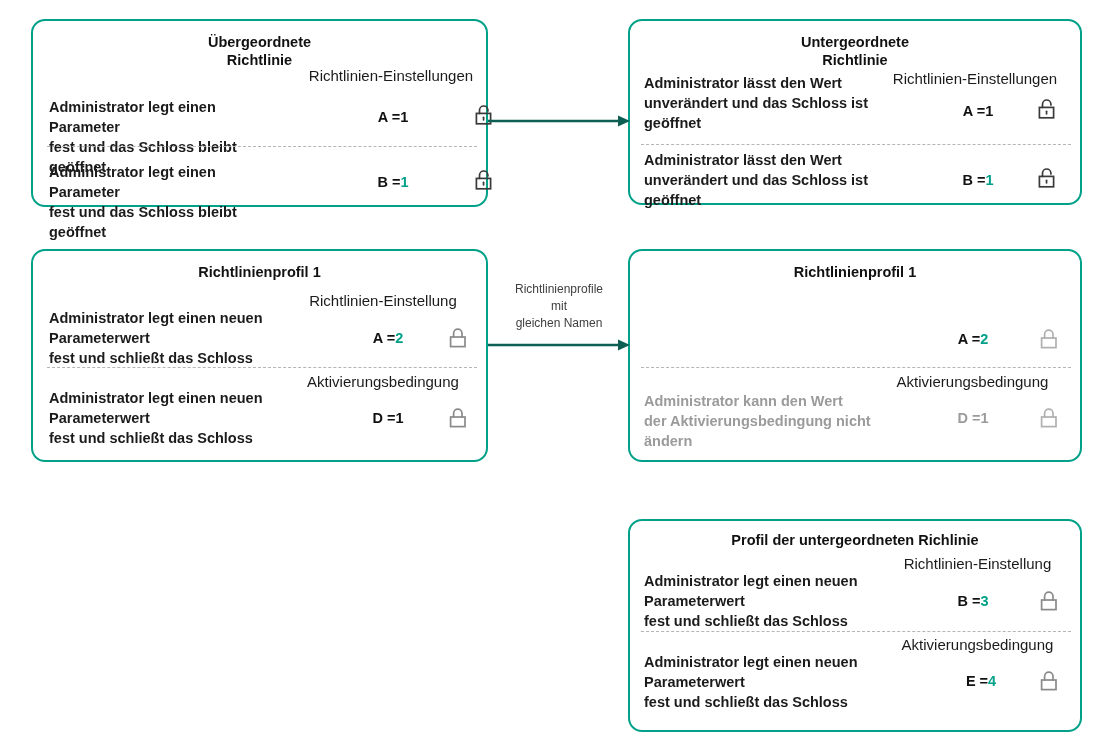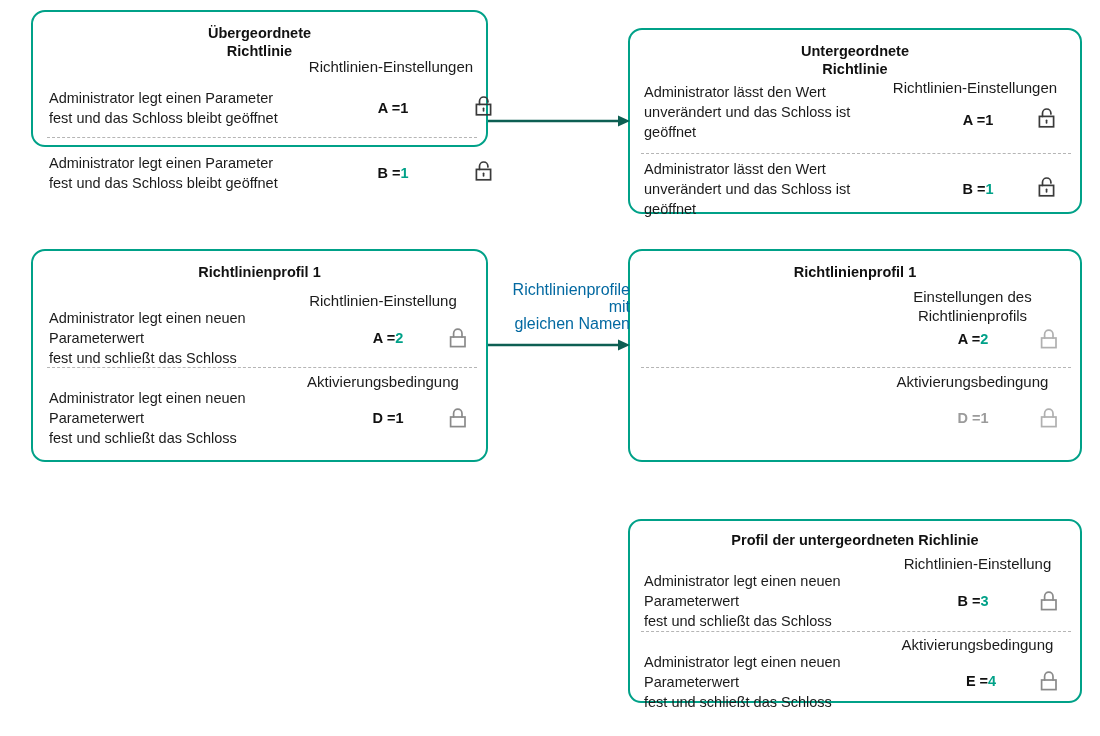--- a/index.html
+++ b/index.html
@@ -39,20 +39,21 @@
     line-height: 18px;
     color: #111111;
     white-space: pre-line;
   }
   .row-desc {
     position: absolute;
     font-size: 14.5px;
     line-height: 20px;
     color: #1b1b1b;
     white-space: pre-line;
+    font-weight: bold;
   }
   .row-desc.muted { color: #9b9b9b; }
 
   .row-header {
     position: absolute;
     text-align: center;
     font-size: 15px;
     line-height: 19px;
     color: #1b1b1b;
     white-space: pre-line;
@@ -87,33 +88,33 @@
 
   
   .arrow {
     position: absolute;
     height: 12px;
   }
   .arrow svg { display: block; }
 
   .arrow-label {
     position: absolute;
-    text-align: right;
-    font-size: 16px;
+    text-align: center;
+    font-size: 12px;
     line-height: 17px;
-    color: #0369a1;
+    color: #404040;
     white-space: pre-line;
   }
 </style>
 </head>
 <body>
 
 <div class="canvas">
 
-  <div class="box" style="left:31px; top:10px; width:457px; height:137px;">
+  <div class="box" style="left:31px; top:19px; width:457px; height:188px;">
     <div class="box-title" style="top:12px;">Übergeordnete
 Richtlinie</div>
 
     <div class="row-header" style="left:258px; top:45px; width:200px;">Richtlinien-Einstellungen</div>
     <div class="row-desc" style="left:16px; top:76px; width:240px;">Administrator legt einen Parameter
 fest und das Schloss bleibt geöffnet</div>
     <div class="row-value" style="left:305px; top:88px; width:110px;">
       <span>A</span>
       <span>=</span><span class="num">1</span>
     </div>
@@ -135,21 +136,21 @@
     </div>
     <div class="lock" style="left:441px; top:147px;">
       <svg viewBox="0 0 22 24">
         <path d="M5.5 10.5 V7.2 A4.2 4.2 0 0 1 13.9 7.2 V8" fill="none" stroke="#3a3a3a" stroke-width="1.7" stroke-linecap="round"></path>
         <rect x="2.4" y="10.4" width="14.2" height="10.4" fill="none" stroke="#3a3a3a" stroke-width="1.7"></rect>
         <rect x="8.7" y="13.4" width="1.7" height="4.4" rx="0.8" fill="#3a3a3a"></rect>
       </svg>
     </div>
   </div>
 
-  <div class="box" style="left:628px; top:28px; width:454px; height:186px;">
+  <div class="box" style="left:628px; top:19px; width:454px; height:186px;">
     <div class="box-title" style="top:12px;">Untergeordnete
 Richtlinie</div>
 
     <div class="row-header" style="left:240px; top:48px; width:210px;">Richtlinien-Einstellungen</div>
     <div class="row-desc" style="left:14px; top:52px; width:225px;">Administrator lässt den Wert
 unverändert und das Schloss ist
 geöffnet</div>
     <div class="row-value" style="left:293px; top:82px; width:110px;">
       <span>A</span>
       <span>=</span><span class="num">1</span>
@@ -219,36 +220,37 @@
       <svg viewBox="0 0 22 24">
         <path d="M5.6 11 V7.4 A4.2 4.2 0 0 1 14 7.4 V11" fill="none" stroke="#8a8a8a" stroke-width="1.7" stroke-linecap="round"></path>
         <rect x="2.6" y="11" width="14.4" height="9.6" fill="none" stroke="#8a8a8a" stroke-width="1.7"></rect>
       </svg>
     </div>
   </div>
 
   <div class="box" style="left:628px; top:249px; width:454px; height:213px;">
     <div class="box-title" style="top:12px;">Richtlinienprofil 1</div>
 
-    <div class="row-header" style="left:245px; top:36px; width:195px;">Einstellungen des
-Richtlinienprofils</div>
     <div class="row-value" style="left:288px; top:80px; width:110px;">
       <span>A</span>
       <span>=</span><span class="num teal">2</span>
     </div>
     <div class="lock" style="left:409px; top:76px;">
       <svg viewBox="0 0 22 24">
         <path d="M5.6 11 V7.4 A4.2 4.2 0 0 1 14 7.4 V11" fill="none" stroke="#b0b0b0" stroke-width="1.7" stroke-linecap="round"></path>
         <rect x="2.6" y="11" width="14.4" height="9.6" fill="none" stroke="#b0b0b0" stroke-width="1.7"></rect>
       </svg>
     </div>
 
     <div class="divider" style="left:11px; top:116px; width:430px;"></div>
 
     <div class="row-header" style="left:245px; top:121px; width:195px;">Aktivierungsbedingung</div>
+    <div class="row-desc muted" style="left:14px; top:140px; width:235px;">Administrator kann den Wert
+der Aktivierungsbedingung nicht
+ändern</div>
     <div class="row-value muted" style="left:288px; top:159px; width:110px;">
       <span>D</span>
       <span>=</span><span class="num">1</span>
     </div>
     <div class="lock" style="left:409px; top:155px;">
       <svg viewBox="0 0 22 24">
         <path d="M5.6 11 V7.4 A4.2 4.2 0 0 1 14 7.4 V11" fill="none" stroke="#b0b0b0" stroke-width="1.7" stroke-linecap="round"></path>
         <rect x="2.6" y="11" width="14.4" height="9.6" fill="none" stroke="#b0b0b0" stroke-width="1.7"></rect>
       </svg>
     </div>
@@ -257,21 +259,21 @@
   <div class="arrow-label" style="left:488px; top:281px; width:142px;">Richtlinienprofile
 mit
 gleichen Namen</div>
   <div class="arrow" style="left:488px; top:339px; width:142px;">
     <svg width="142" height="12" viewBox="0 0 142 12">
       <line x1="0" y1="6" x2="130" y2="6" stroke="#0d5f53" stroke-width="2.4"></line>
       <polygon points="130,0.5 142,6 130,11.5" fill="#0d5f53"></polygon>
     </svg>
   </div>
 
-  <div class="box" style="left:628px; top:519px; width:454px; height:184px;border-radius:13px;">
+  <div class="box" style="left:628px; top:519px; width:454px; height:213px;">
     <div class="box-title" style="top:10px;">Profil der untergeordneten Richlinie</div>
 
     <div class="row-header" style="left:250px; top:33px; width:195px;">Richtlinien-Einstellung</div>
     <div class="row-desc" style="left:14px; top:50px; width:250px;">Administrator legt einen neuen
 Parameterwert
 fest und schließt das Schloss</div>
     <div class="row-value" style="left:288px; top:72px; width:110px;">
       <span>B</span>
       <span>=</span><span class="num teal">3</span>
     </div>

